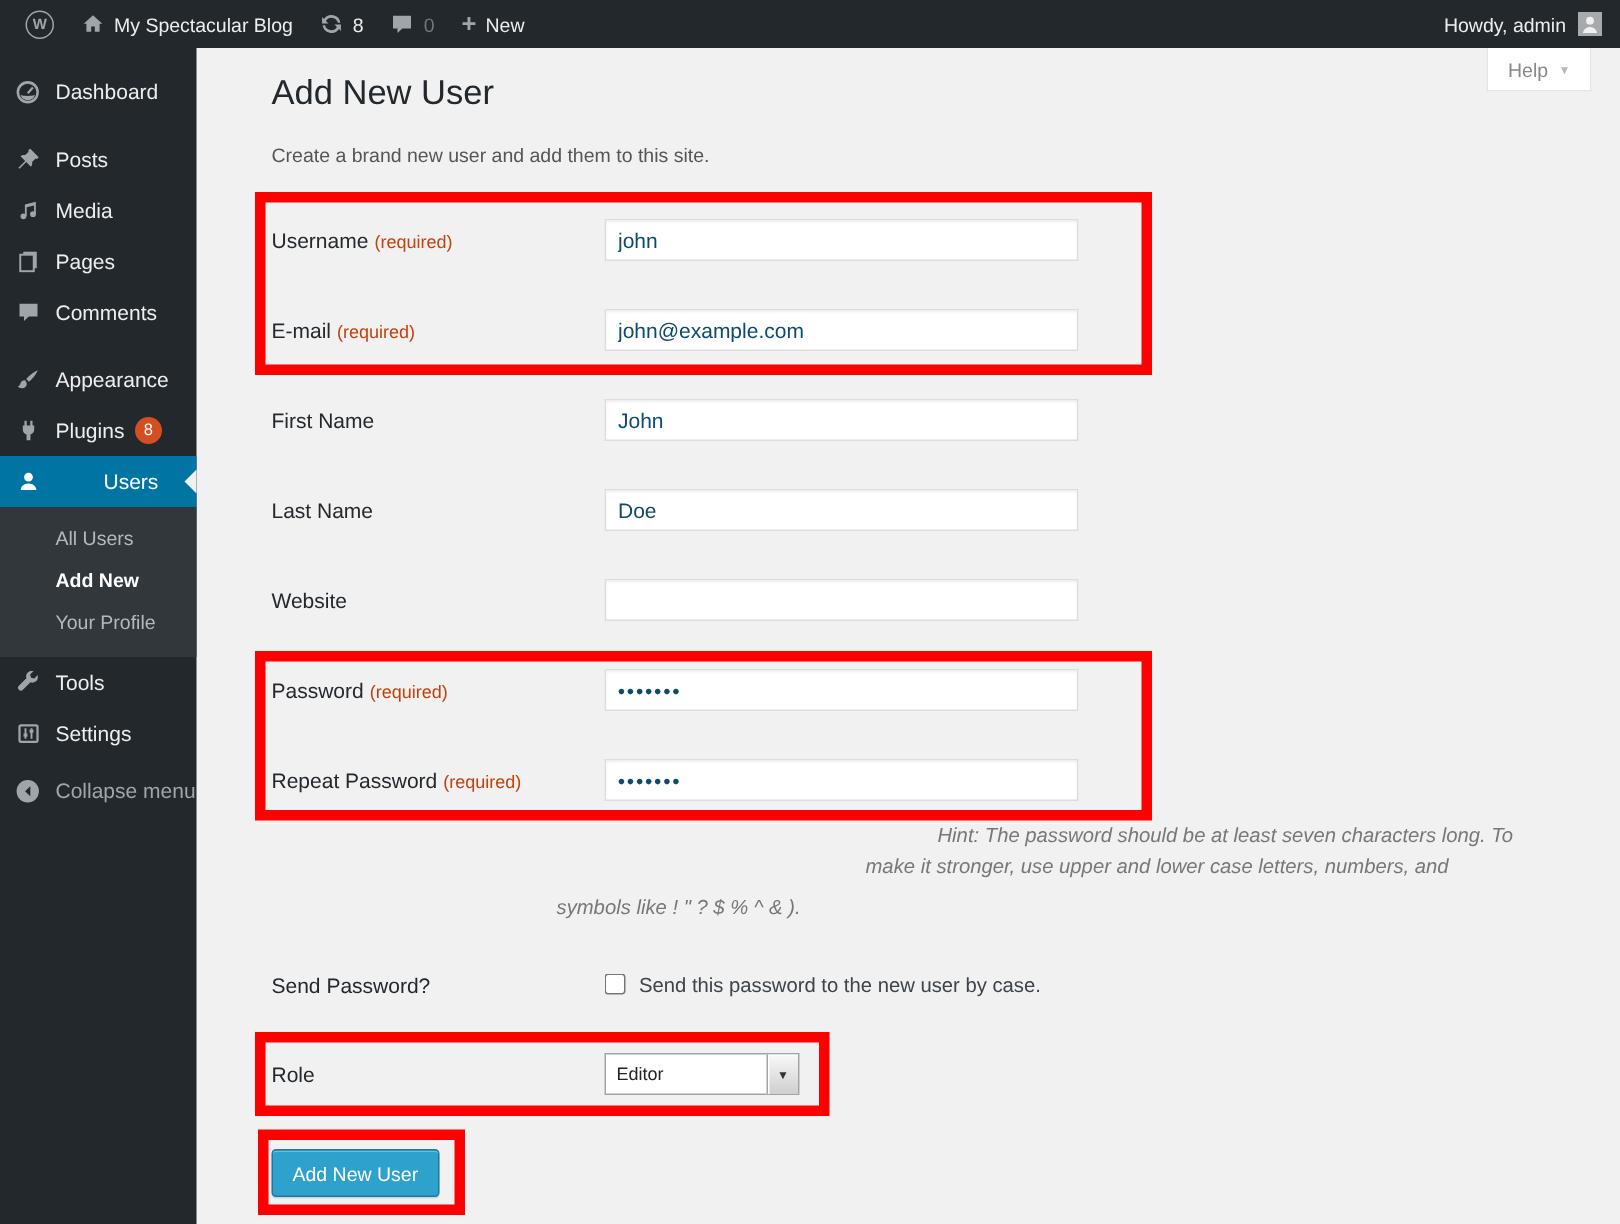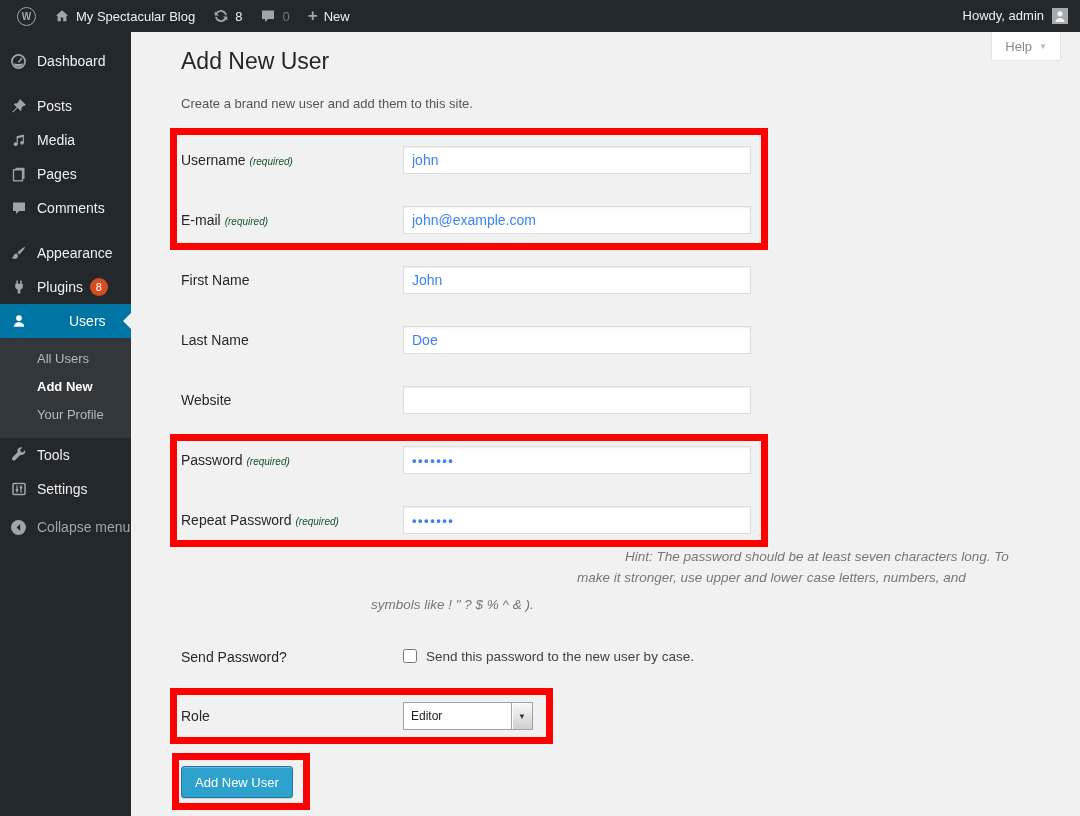--- a/index.html
+++ b/index.html
@@ -10,21 +10,21 @@
   .adminbar{position:absolute;top:0;left:0;width:1080px;height:32px;background:#23282d;
     display:flex;align-items:center;color:#eee;font-size:13px;z-index:20;}
   .ab-left{display:flex;align-items:center;padding-left:8px;}
   .ab-item{display:flex;align-items:center;gap:6px;padding:0 9px;height:32px;cursor:pointer;}
   .ab-item svg{display:block;}
   .wp-logo-circle{width:17px;height:17px;border:1.5px solid #a0a5aa;border-radius:50%;
     display:flex;align-items:center;justify-content:center;font-size:10px;font-weight:bold;color:#a0a5aa;}
   .ab-count{color:#eee;}
   .ab-count-muted{color:#72777c;}
   .ab-plus{color:#a0a5aa;font-size:17px;font-weight:bold;line-height:1;margin-top:-2px;}
-  .ab-right{margin-left:auto;display:flex;gap:8px;padding-right:12px;}
+  .ab-right{margin-left:auto;display:flex;align-items:center;gap:8px;padding-right:12px;}
   .ab-avatar{width:16px;height:16px;display:block;}
 
   
   .sidebar{position:absolute;top:32px;left:0;width:131px;height:784px;background:#23282d;}
   .menu{padding-top:12px;}
   .mi{position:relative;height:34px;display:flex;align-items:center;color:#eee;font-size:14px;cursor:pointer;}
   .mi .micon{width:37px;display:flex;justify-content:center;align-items:center;}
   .mi.active{background:#0074a2;color:#fff;gap:32px;}
   .mi.active::after{content:"";position:absolute;right:0;top:50%;margin-top:-8px;
     border:8px solid transparent;border-right-color:#f1f1f1;}
@@ -41,24 +41,24 @@
   .page-title{position:absolute;left:21px;top:14px;margin:0;font-size:23px;font-weight:400;
     color:#23282d;line-height:30px;}
   .page-desc{position:absolute;left:21px;top:64px;margin:0;font-size:13px;color:#555;}
   .help-tab{position:absolute;top:0;right:19px;height:28px;background:#fff;border:1px solid #e5e5e5;
     border-top:none;display:flex;align-items:center;gap:7px;padding:0 13px;font-size:13px;color:#888;cursor:pointer;}
   .help-caret{font-size:8px;color:#b4b9be;}
 
   
   .row{position:absolute;left:21px;height:28px;}
   .flabel{position:absolute;left:0;top:0;line-height:28px;font-size:14px;color:#23282d;white-space:nowrap;}
-  .req{font-style:italic;font-size:10px;color:#14532d;margin-left:4px;}
+  .req{font-size:12px;color:#c2410c;margin-left:4px;}
   .field{position:absolute;left:222px;top:0;}
-  input.txt{width:348px;height:28px;box-sizing:border-box;border:1px solid #ddd;background:#fff;
-    color:#3b82f6;font:14px "Liberation Sans",sans-serif;padding:0 8px;
+  input.txt{width:316px;height:28px;box-sizing:border-box;border:1px solid #ddd;background:#fff;
+    color:#0c4a6e;font:14px "Liberation Sans",sans-serif;padding:0 8px;
     box-shadow:inset 0 1px 2px rgba(0,0,0,.07);outline:none;}
   input.pwd{font-size:13px;font-weight:bold;letter-spacing:1.5px;}
 
   .strength{position:absolute;left:243px;top:516px;width:213px;height:27px;box-sizing:border-box;
     background:#ffe584;border:1px solid #fec60a;text-align:center;line-height:25px;
     font-size:14px;color:#23282d;}
   .hint{position:absolute;font-style:italic;font-size:13.5px;color:#777;white-space:nowrap;}
   .hint1{left:465px;top:517px;}
   .hint2{left:417px;top:538px;}
   .hint3{left:211px;top:565px;}

